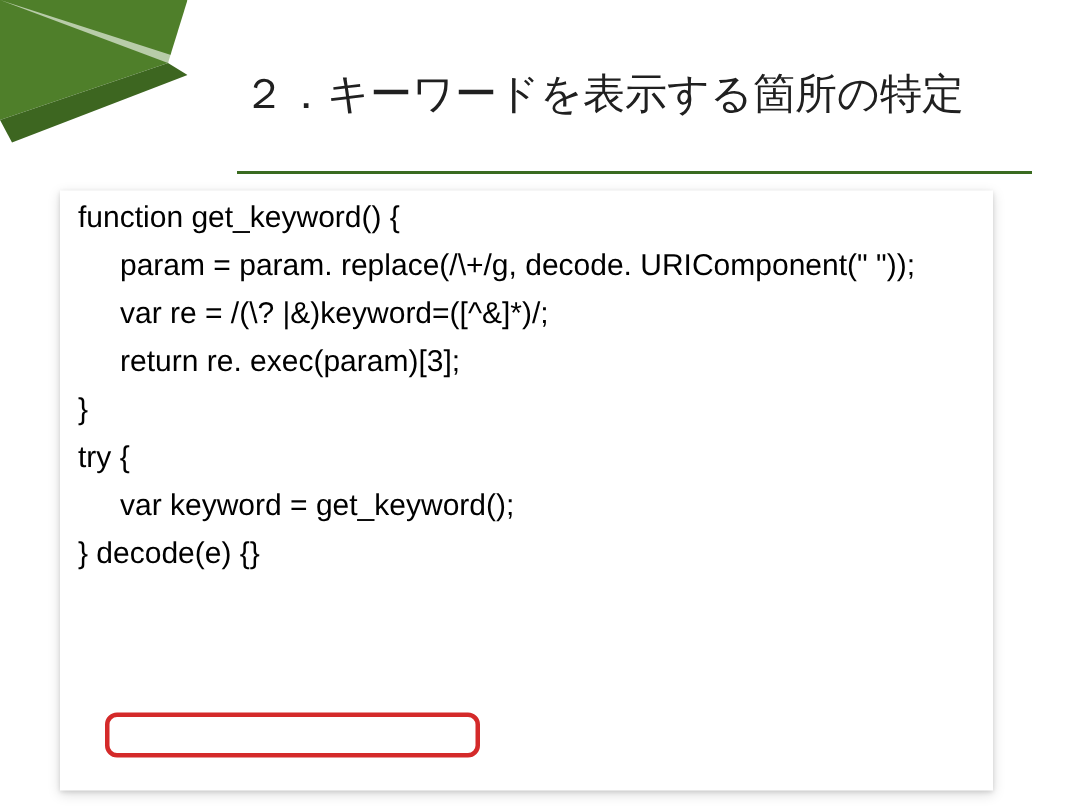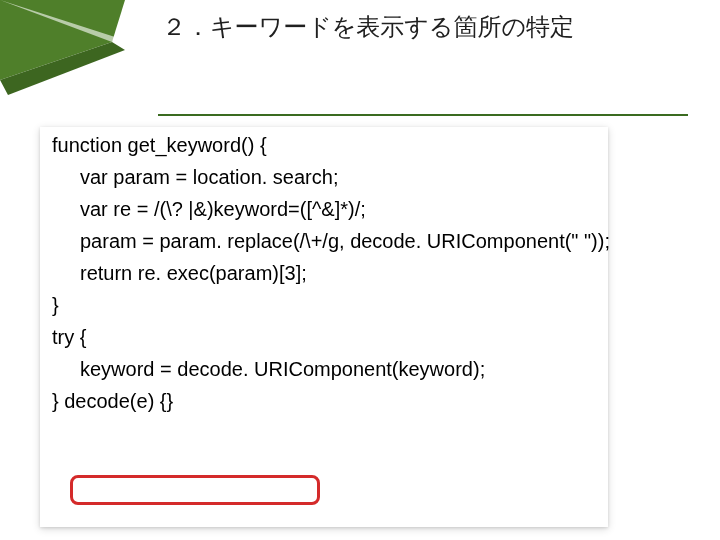--- a/index.html
+++ b/index.html
@@ -13,41 +13,41 @@
   }
   .leaf {
     position: absolute;
     top: 0;
     left: 0;
     width: 125px;
     height: 100px;
   }
   .title {
     position: absolute;
-    top: 11px;
+    top: 44px;
     left: 162px;
     width: 540px;
-    font-size: 24px;
+    font-size: 28px;
     color: #202020;
     line-height: 1.35;
     letter-spacing: 0;
   }
   .underline {
     position: absolute;
     top: 114px;
     left: 158px;
     width: 530px;
     height: 2px;
     background: #3a6b20;
   }
   .codebox {
     position: absolute;
     top: 127px;
     left: 40px;
-    width: 568px;
+    width: 622px;
     height: 400px;
     background: #fff;
     box-shadow: 0 2px 8px rgba(0,0,0,0.15), 0 1px 3px rgba(0,0,0,0.12);
     padding: 8px 12px 0 12px;
   }
   .codeline {
     font-size: 20px;
     color: #000;
     line-height: 1.0;
     margin-bottom: 12px;
@@ -73,23 +73,22 @@
   <path d="M 0 0 L 125 0 L 112 42 L 0 80 Z" fill="#4f7f2a"></path>
   <path d="M 0 0 L 112 42 L 115 37 L 0 0 Z" fill="#ffffff" opacity="0.6"></path>
   <path d="M 0 80 L 112 42 L 125 50 L 8 95 Z" fill="#3d6620"></path>
 </svg>
 
 <div class="title">２．キーワードを表示する箇所の特定</div>
 <div class="underline"></div>
 
 <div class="codebox">
   <div class="codeline">function get_keyword() {</div>
-  <div class="codeline indent1">var param = location. search;</div>
+  <div class="codeline indent1">param = param. replace(/\+/g, decode. URIComponent(" "));</div>
   <div class="codeline indent1">var re = /(\? |&amp;)keyword=([^&amp;]*)/;</div>
-  <div class="codeline indent1">param = param. replace(/\+/g, decode. URIComponent(" "));</div>
   <div class="codeline indent1">return re. exec(param)[3];</div>
   <div class="codeline">}</div>
   <div class="codeline">try {</div>
-  <div class="codeline indent1">keyword = decode. URIComponent(keyword);</div>
+  <div class="codeline indent1">var keyword = get_keyword();</div>
   <div class="codeline">} decode(e) {}</div>
 </div>
 
 <div class="redbox"></div>
 
 </body></html>

